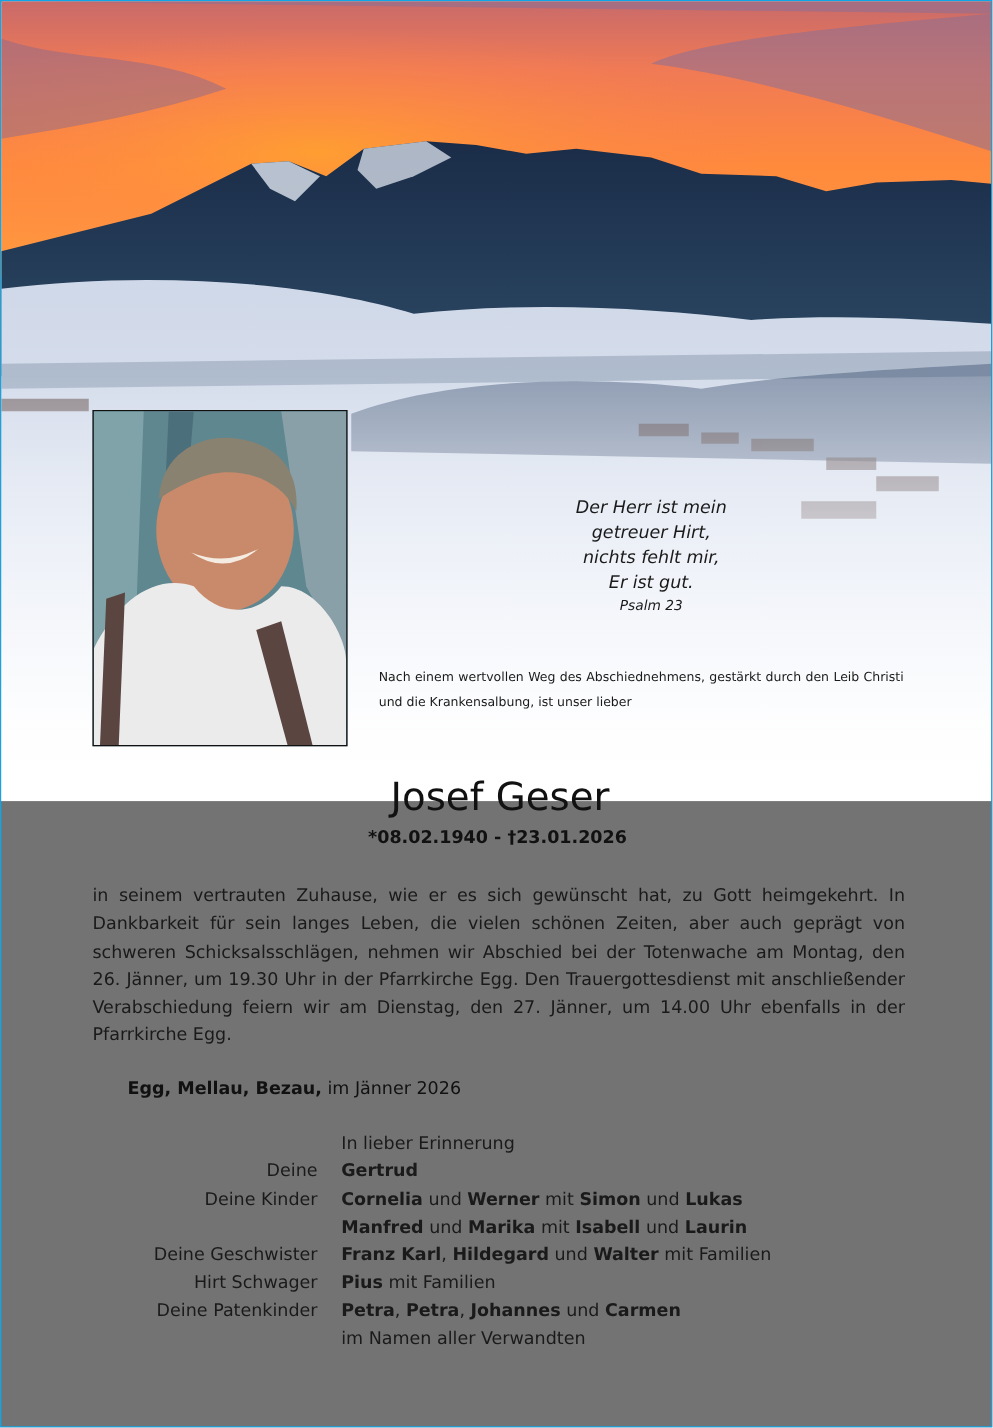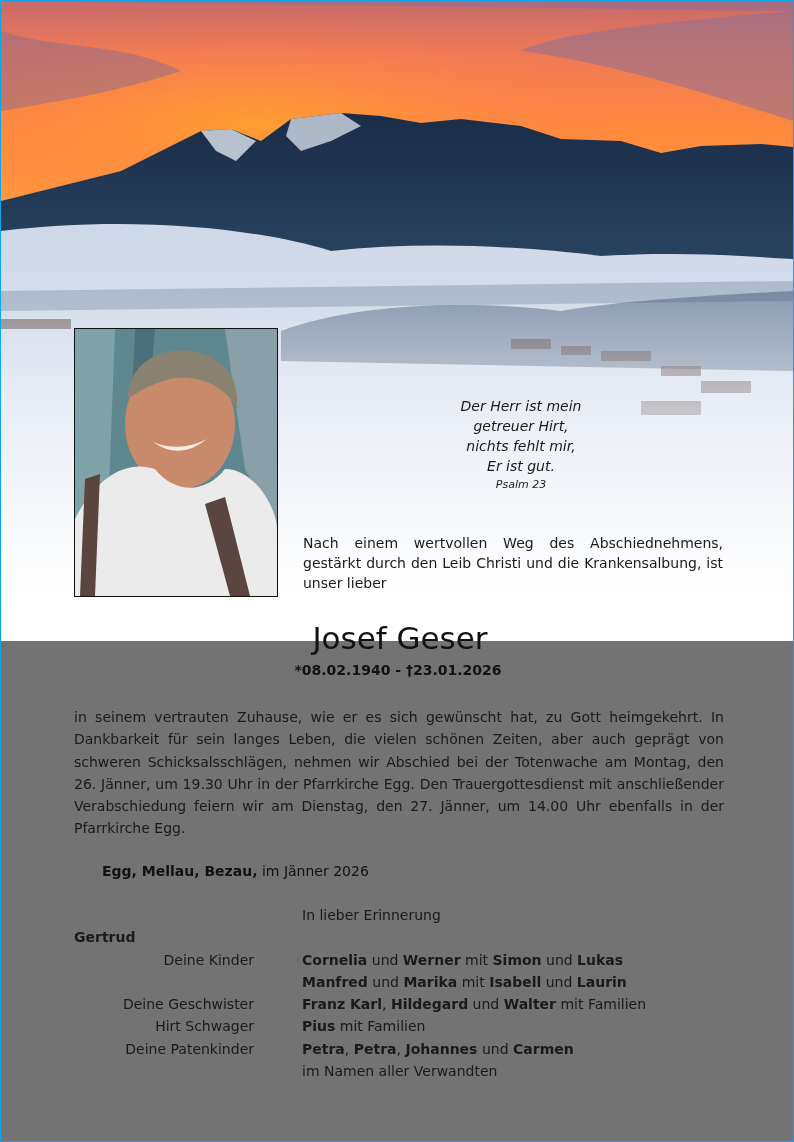--- a/index.html
+++ b/index.html
@@ -6,28 +6,28 @@
   body { width:794px; height:1142px; position:relative; overflow:hidden; background:#fff;
          font-family:"DejaVu Sans", sans-serif; color:#111; }
   .page { position:absolute; left:0; top:0; width:792px; height:1140px; border:1px solid #0ea5e9; overflow:hidden; background:#737373; }
   .hero { position:absolute; left:0; top:0; width:792px; height:640px; overflow:hidden; }
   .hero svg { display:block; }
   .hero-fade { position:absolute; left:0; top:300px; width:792px; height:340px;
     background:linear-gradient(to bottom, rgba(255,255,255,0) 0%, rgba(245,247,252,0.55) 35%, rgba(255,255,255,0.95) 85%, #fff 100%); }
   .portrait { position:absolute; left:73px; top:327px; width:202px; height:267px; border:1px solid #111; overflow:hidden; background:#6b8a94; }
   .psalm { position:absolute; left:420px; top:395px; width:200px; text-align:center; font-style:italic; font-size:14px; line-height:20px; color:#1a1a1a; }
   .psalm .ref { font-size:11px; line-height:18px; }
-  .intro { position:absolute; left:302px; top:532px; width:420px; font-size:14px; line-height:20px; text-align:justify; color:#1a1a1a; }
+  .intro { position:absolute; left:302px; top:532px; width:420px; font-size:10px; line-height:20px; text-align:justify; color:#1a1a1a; }
   .name { position:absolute; left:0; width:794px; top:617px; text-align:center; font-size:31px; line-height:40px; color:#111; padding-left:2px; }
   .dates { position:absolute; left:0; width:794px; top:659px; text-align:center; font-size:14px; font-weight:bold; line-height:20px; }
   .body-text { position:absolute; left:73px; top:705px; width:650px; font-size:14px; line-height:22.3px; text-align:justify; color:#1a1a1a; }
   .place { position:absolute; left:73px; top:859px; font-size:14px; line-height:22px; }
   .place b { font-weight:bold;margin-left:28px; }
   .mourners { position:absolute; left:73px; top:903px; width:660px; font-size:14px; line-height:22.3px; }
-  .row { display:flex;gap:29px; }
+  .row { display:flex; }
   .row .lbl { width:180px; text-align:right; padding-right:19px; color:#1a1a1a; }
   .row .val { flex:1; color:#1a1a1a; }
   .row .val b { font-weight:bold; }
 </style>
 </head>
 <body>
 
 <div class="page">
 
   <div class="hero">
@@ -110,20 +110,21 @@
     <b>Egg, Mellau, Bezau,</b><span> im Jänner 2026</span>
   </div>
 
   <div class="mourners">
     <div class="row">
       <div class="lbl"></div>
       <div class="val">In lieber Erinnerung</div>
     </div>
     <div id="mourner-rows">
         <div class="row">
+          <div class="lbl">Deine</div>
           <div class="val"><b>Gertrud</b></div>
         </div>
         <div class="row">
           <div class="lbl">Deine Kinder</div>
           <div class="val"><b>Cornelia</b> und <b>Werner</b> mit <b>Simon</b> und <b>Lukas</b></div>
         </div>
         <div class="row">
           <div class="lbl"></div>
           <div class="val"><b>Manfred</b> und <b>Marika</b> mit <b>Isabell</b> und <b>Laurin</b></div>
         </div>

